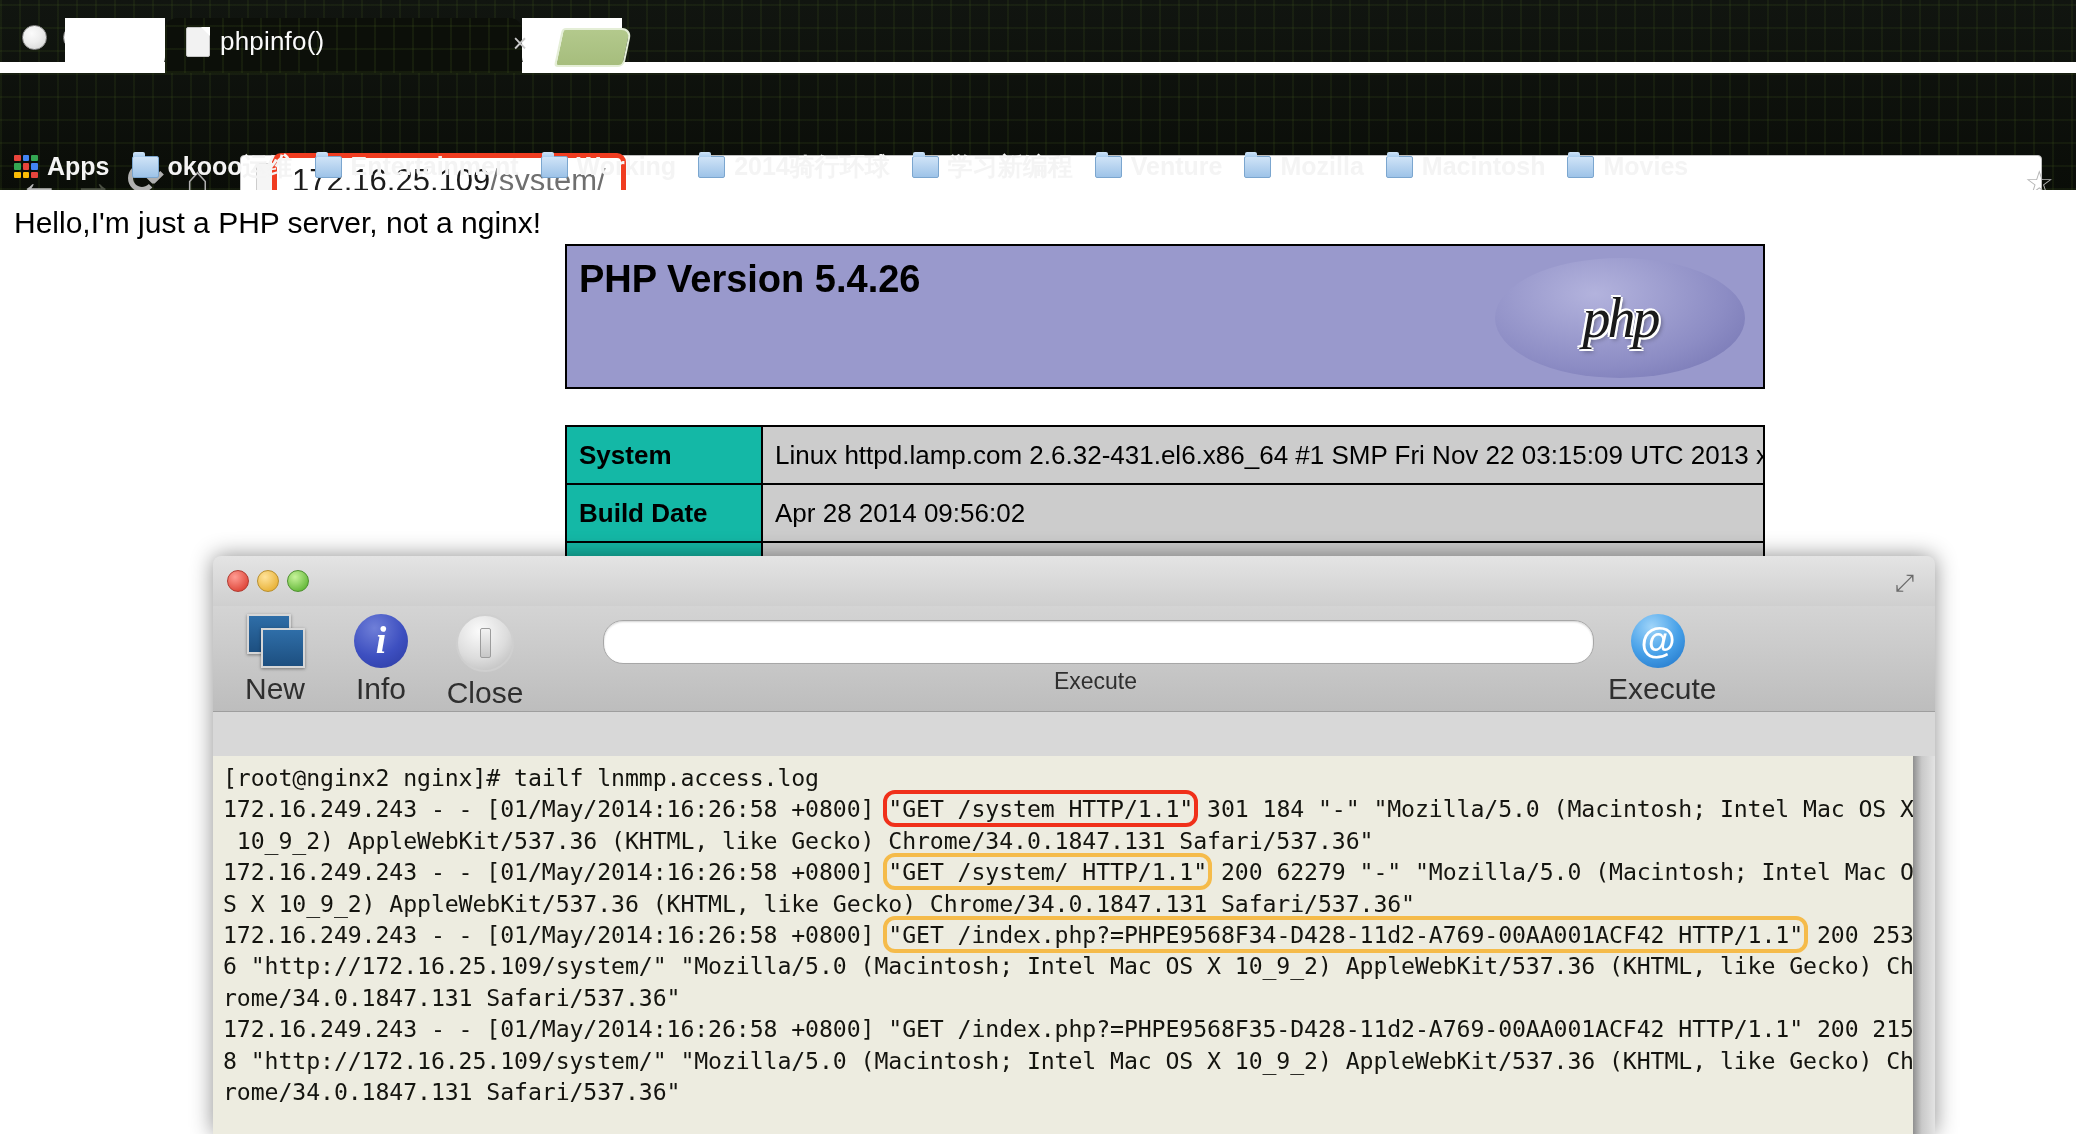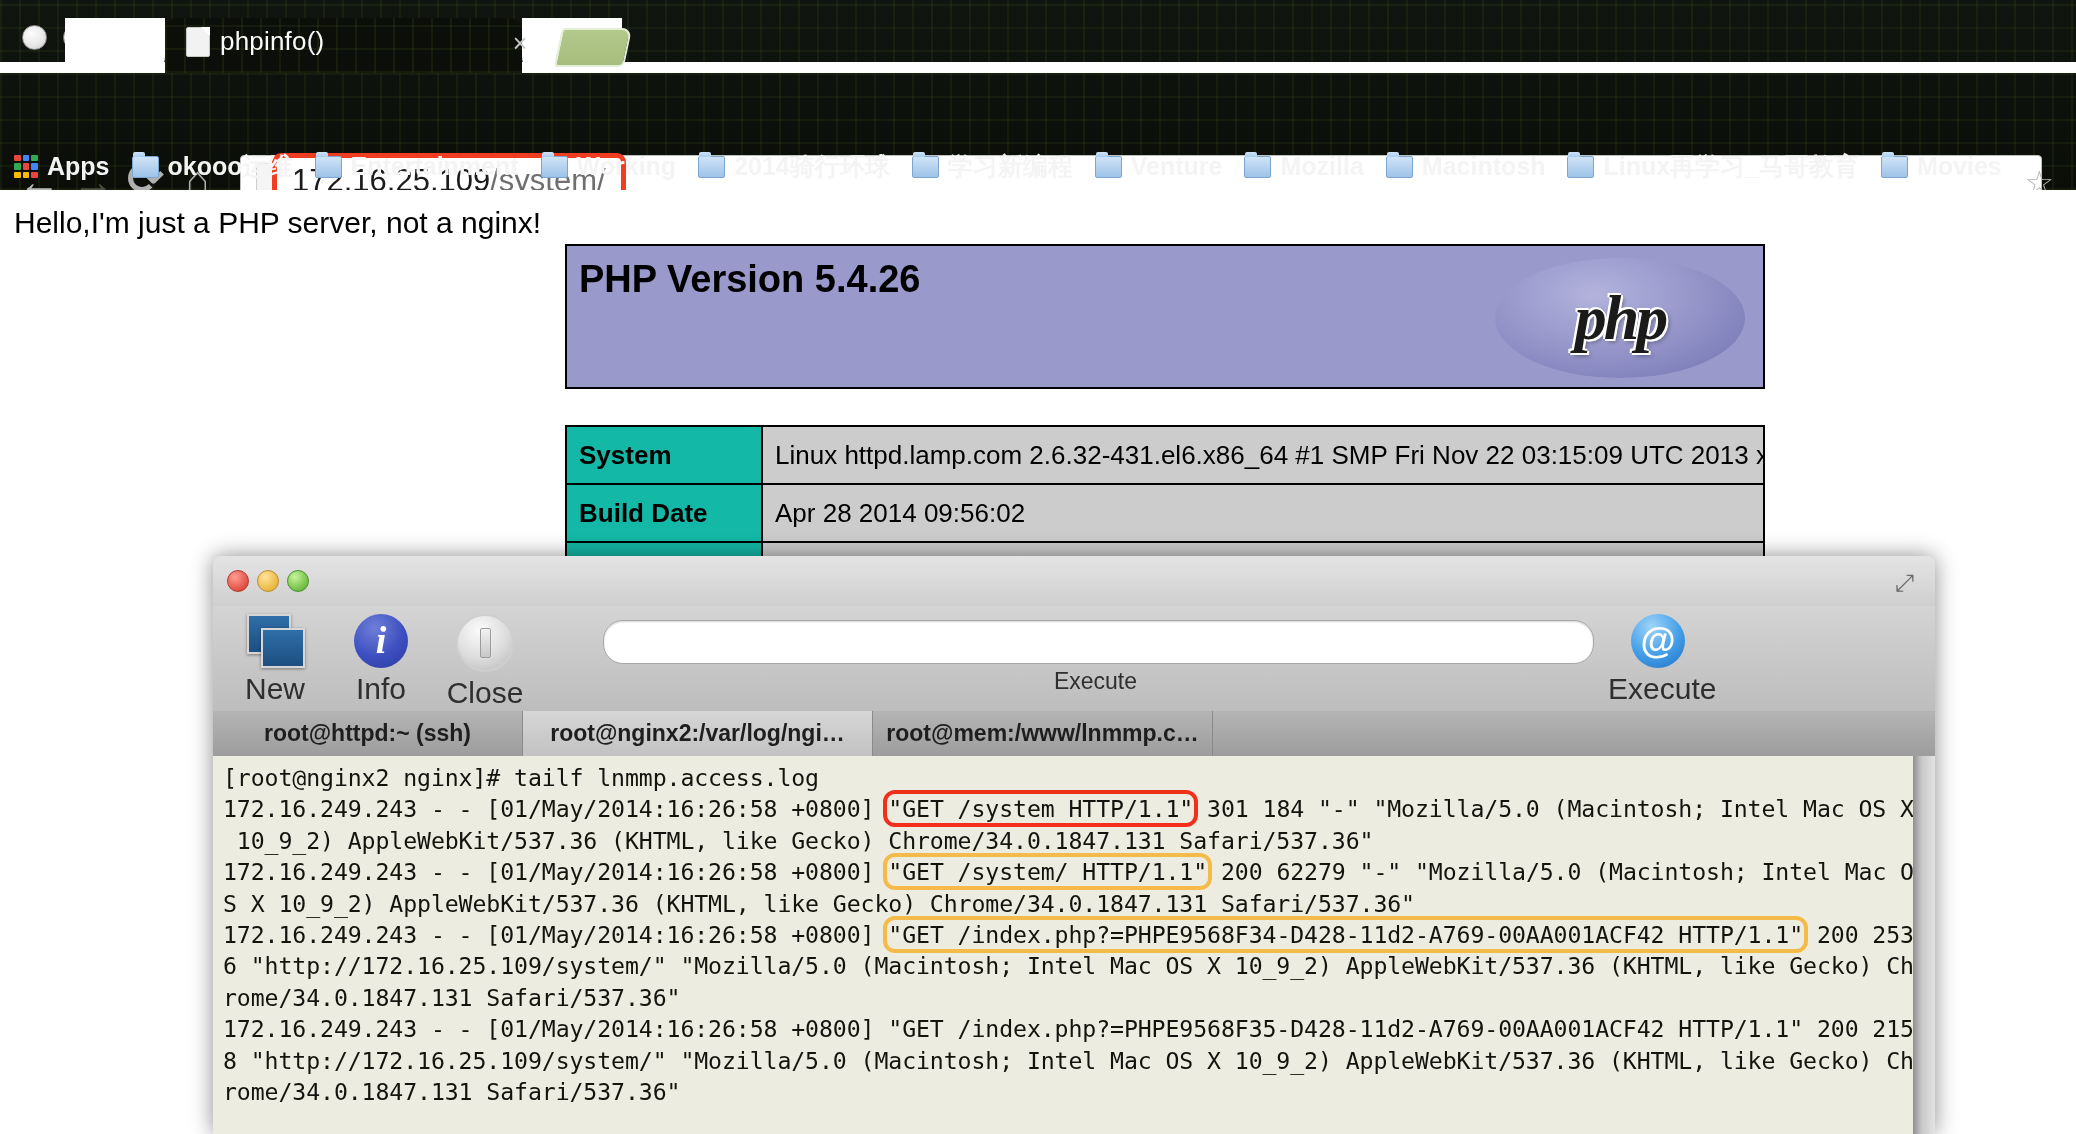--- a/index.html
+++ b/index.html
@@ -118,22 +118,22 @@
     background:#9999cc; border: 2px solid #000; box-sizing:border-box;
   }
   .php-ver { position:absolute; left: 12px; top: 12px; font-size: 38px; font-weight:bold; color:#000; }
   .php-logo {
     position:absolute; right: 18px; top: 12px; width: 250px; height: 120px;
     border-radius: 50%;
     background: radial-gradient(ellipse at 40% 30%, #b3b3dd 0%, #8c8cc4 62%, #6f6fae 100%);
     display:flex; align-items:center; justify-content:center;
   }
   .php-logo-text {
-    font-family: "Liberation Serif", serif; font-style: italic; font-weight: bold;
-    font-size: 64px; color:#1a1a1a; letter-spacing: -3px;
+    font-family: "Liberation Serif", serif; font-style: italic; font-weight: normal;
+    font-size: 56px; color:#1a1a1a; letter-spacing: -3px;
     text-shadow: 2px 0 0 #fff, -2px 0 0 #fff, 0 2px 0 #fff, 0 -2px 0 #fff,
                  2px 2px 0 #fff, -2px -2px 0 #fff, 3px 3px 4px rgba(0,0,0,0.35);
   }
 
   .info-table {
     position:absolute; left: 565px; top: 235px; width: 1200px;
     border-collapse: collapse; table-layout: fixed;
   }
   .info-table td {
     border: 2px solid #000; font-size: 26px; padding: 6px 12px; color:#000; height: 44px;
@@ -319,24 +319,20 @@
         <span class="folder-ico"></span>
         <span class="bm-label">Venture</span>
       </div>
       <div class="bm">
         <span class="folder-ico"></span>
         <span class="bm-label">Mozilla</span>
       </div>
       <div class="bm">
         <span class="folder-ico"></span>
         <span class="bm-label">Macintosh</span>
-      </div>
-      <div class="bm">
-        <span class="folder-ico"></span>
-        <span class="bm-label">Linux再学习_马哥教育</span>
       </div>
       <div class="bm">
         <span class="folder-ico"></span>
         <span class="bm-label">Movies</span>
       </div>
     </div>
   </div>
 
   <div class="page">
     <div class="hello">Hello,I'm just a PHP server, not a nginx!</div>
@@ -394,26 +390,20 @@
 
       <input class="exec-field" type="text" value="" style="">
       <div class="exec-label">Execute</div>
 
       <div class="tb-btn" style="left: 1395px;">
         <div class="icon-profiles">@</div>
         <div class="tb-label">Execute</div>
       </div>
     </div>
 
-    <div class="term-tabs">
-      <div class="tterm-tab t0">root@httpd:~ (ssh)</div>
-      <div class="tterm-tab t1">root@nginx2:/var/log/ngi…</div>
-      <div class="tterm-tab t2">root@mem:/www/lnmmp.c…</div>
-      <div class="tterm-tab fill"></div>
-    </div>
 
     <div class="term-body"><span>[root@nginx2 nginx]# tailf lnmmp.access.log</span>
 <span>172.16.249.243 - - [01/May/2014:16:26:58 +0800] </span><span class="hl-red">"GET /system HTTP/1.1"</span><span> 301 184 "-" "Mozilla/5.0 (Macintosh; Intel Mac OS X</span>
 <span> 10_9_2) AppleWebKit/537.36 (KHTML, like Gecko) Chrome/34.0.1847.131 Safari/537.36"</span>
 <span>172.16.249.243 - - [01/May/2014:16:26:58 +0800] </span><span class="hl-amber">"GET /system/ HTTP/1.1"</span><span> 200 62279 "-" "Mozilla/5.0 (Macintosh; Intel Mac O</span>
 <span>S X 10_9_2) AppleWebKit/537.36 (KHTML, like Gecko) Chrome/34.0.1847.131 Safari/537.36"</span>
 <span>172.16.249.243 - - [01/May/2014:16:26:58 +0800] </span><span class="hl-amber">"GET /index.php?=PHPE9568F34-D428-11d2-A769-00AA001ACF42 HTTP/1.1"</span><span> 200 253</span>
 <span>6 "http://172.16.25.109/system/" "Mozilla/5.0 (Macintosh; Intel Mac OS X 10_9_2) AppleWebKit/537.36 (KHTML, like Gecko) Ch</span>
 <span>rome/34.0.1847.131 Safari/537.36"</span>
 <span>172.16.249.243 - - [01/May/2014:16:26:58 +0800] "GET /index.php?=PHPE9568F35-D428-11d2-A769-00AA001ACF42 HTTP/1.1" 200 215</span>

